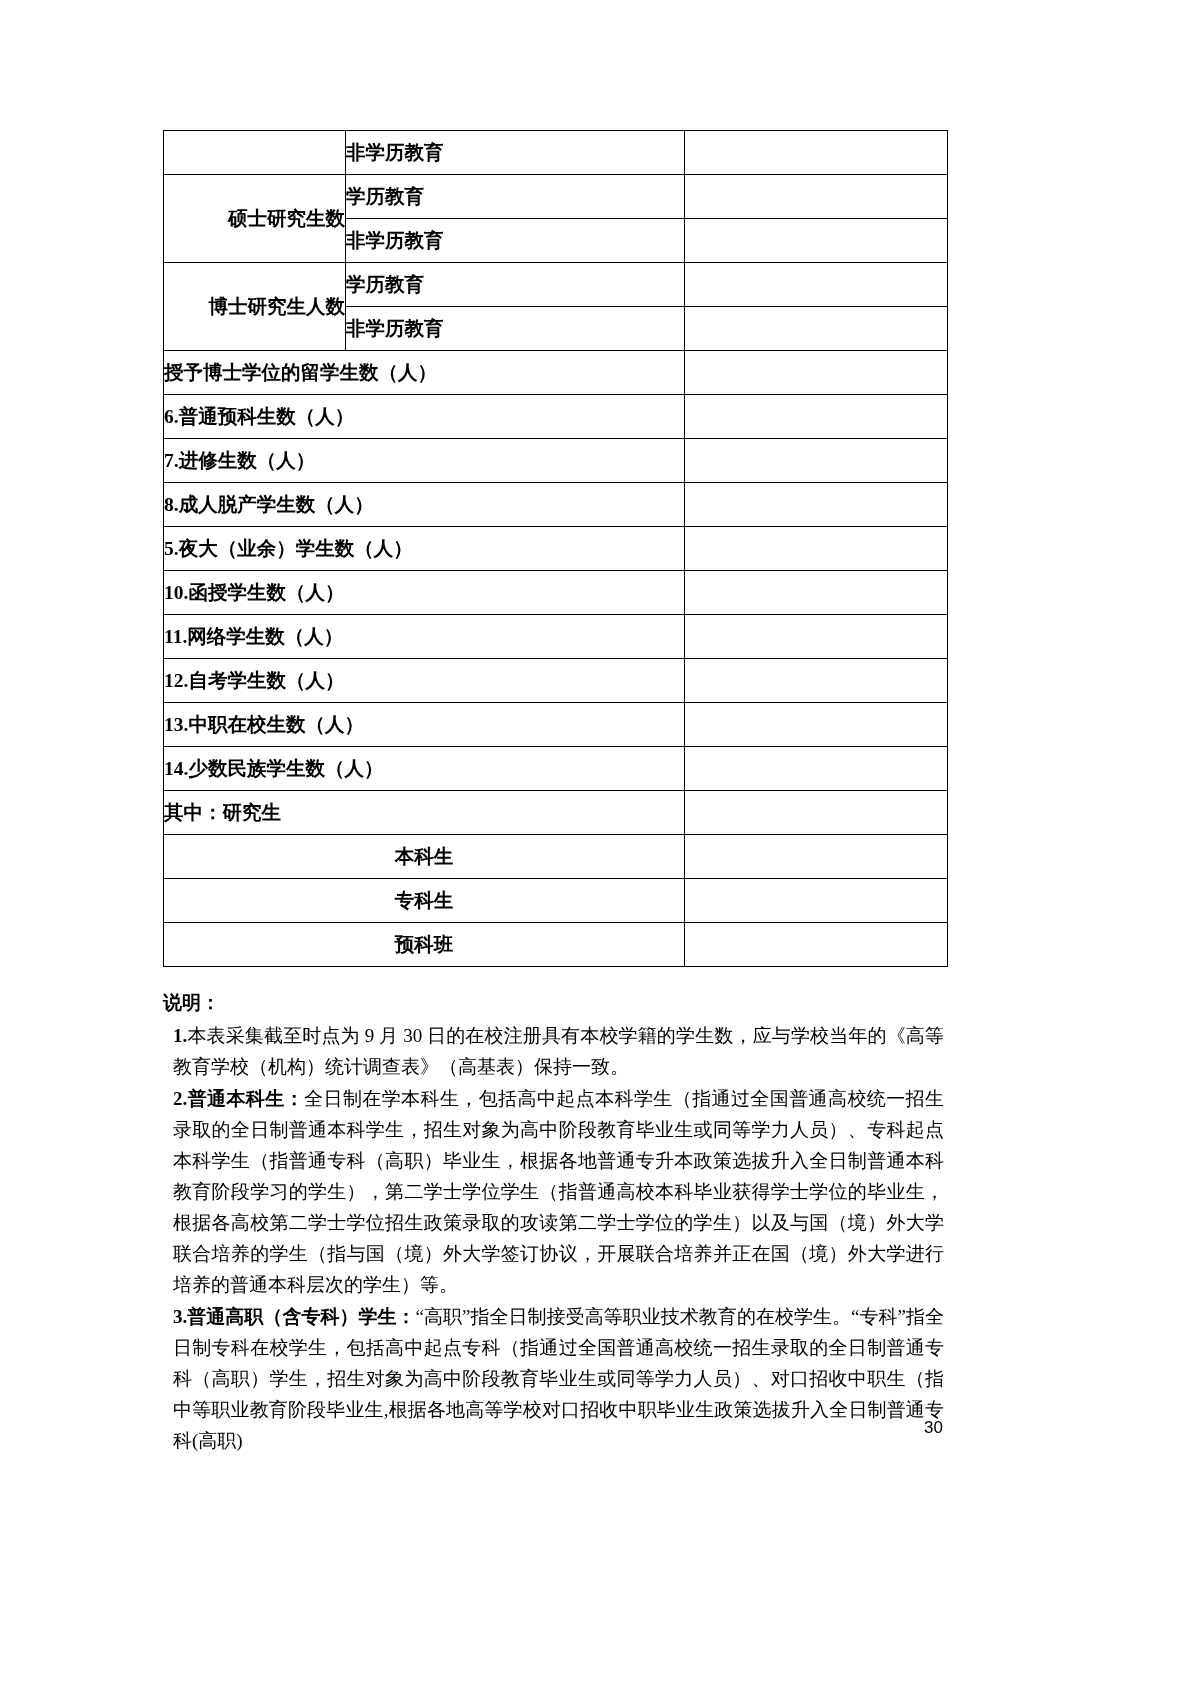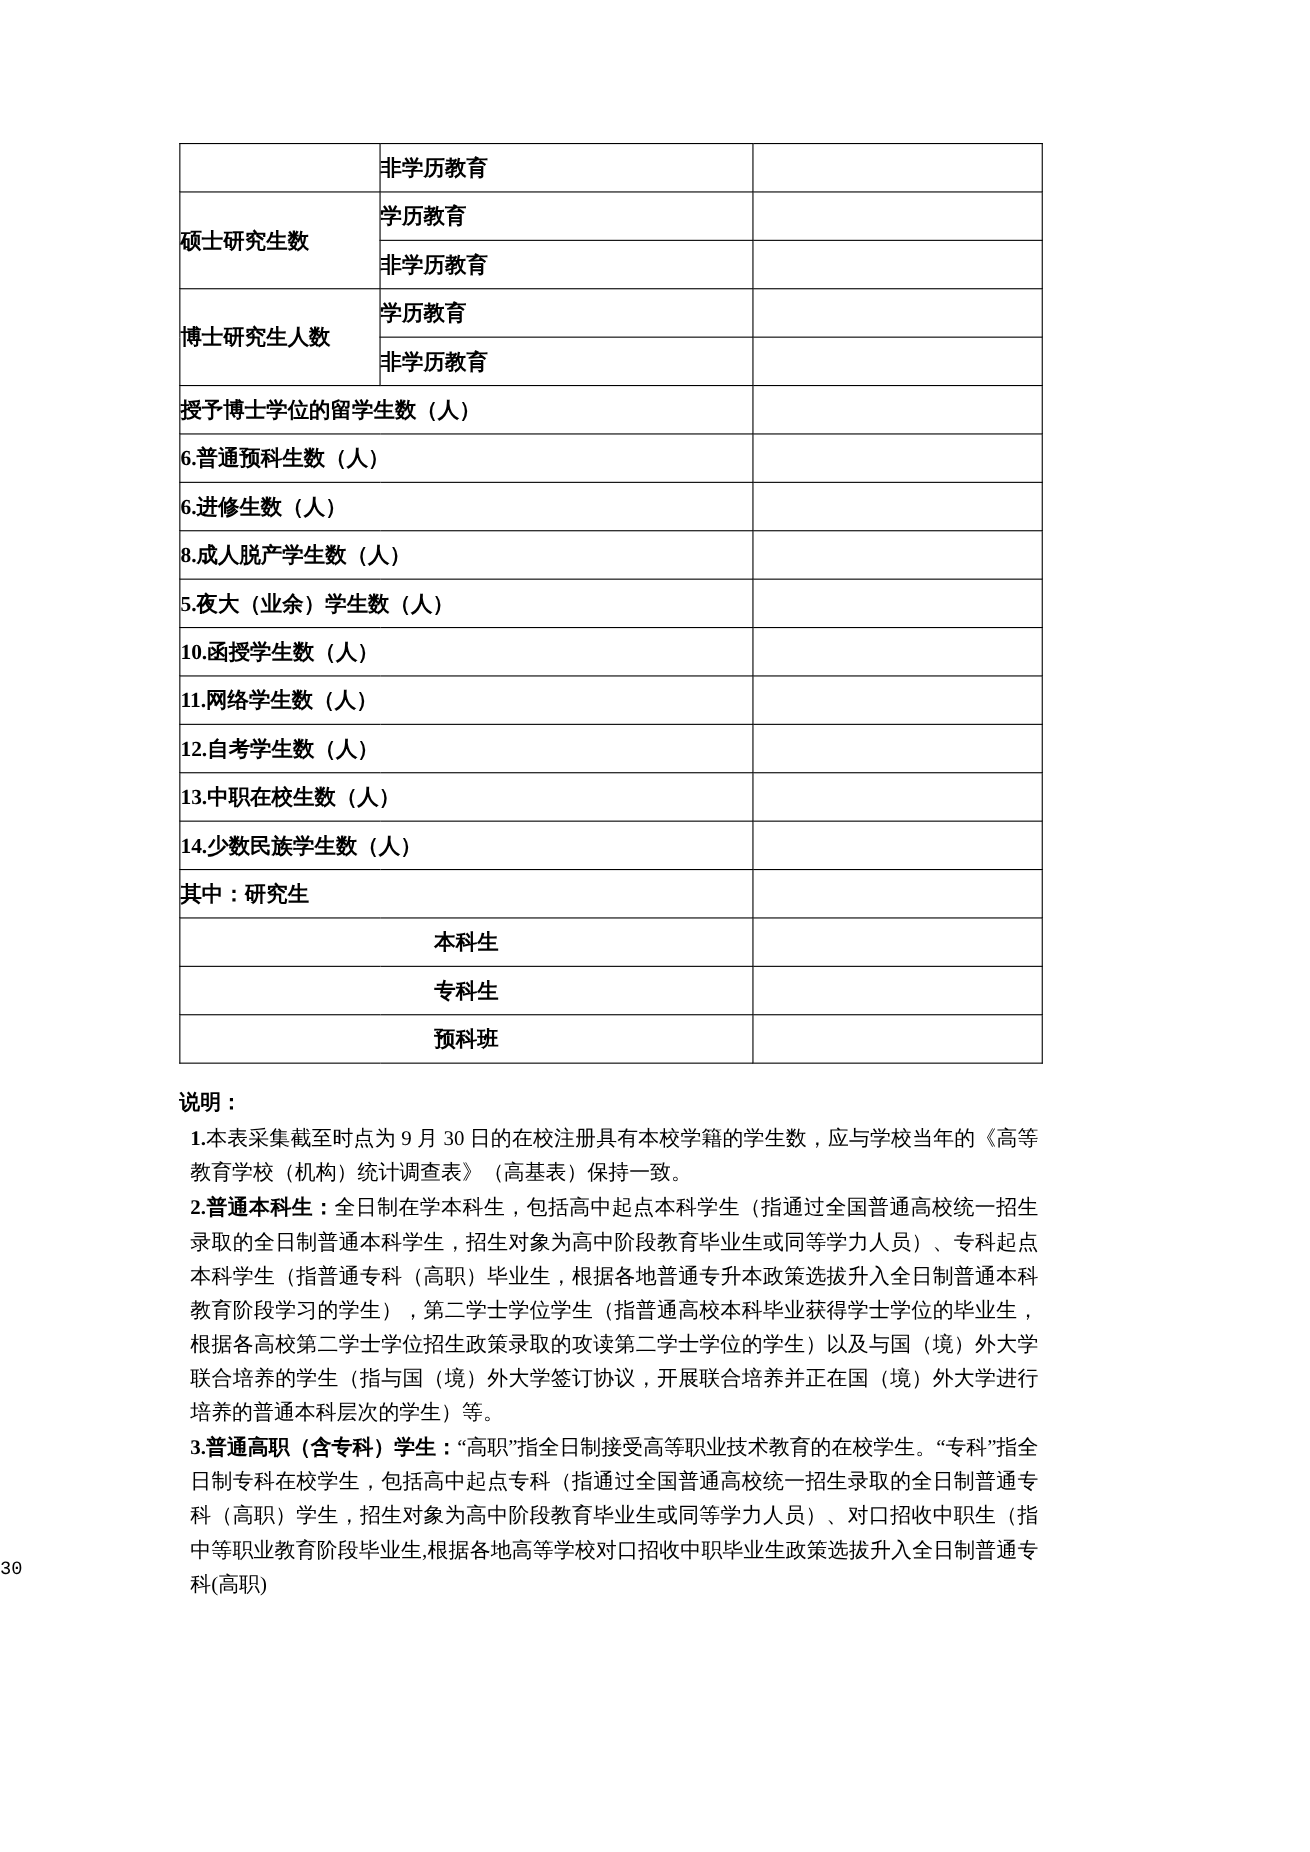--- a/index.html
+++ b/index.html
@@ -37,21 +37,21 @@
   }
   table.form td {
     border: 1.6px solid #000;
     padding: 0;
     height: 43px;
     vertical-align: middle;
     font-size: 19.5px;
     font-weight: bold;
     font-family: Liberation Serif, serif;
   }
-  td.c1 { width: 181px; text-align: left; }
+  td.c1 { width: 181px; text-align: right; }
   td.c2 { width: 338px; padding-left: 8px; text-align: left; }
   td.c3 { width: 262px; }
   td.span2 { padding-left: 8px; text-align: left; }
   td.indent1 { padding-left: 28px; text-align: left; }
   td.indent2 { padding-left: 56px; text-align: center; }
   td.empty { }
 
   
   .notes {
     margin-top: 20px;
@@ -69,23 +69,23 @@
     text-indent: 0;
   }
   .notes .lead {
     font-weight: bold;
   }
   .pagenum {
     position: absolute;
     left: 0;
     top: 1418px;
     width: 943px;
-    text-align: left;
+    text-align: right;
     font-size: 17px;
-    font-family: Liberation Mono, monospace;
+    font-family: Liberation Sans, sans-serif;
   }
 </style>
 </head>
 <body>
 
 <div class="page">
   <div class="content">
 
     <table class="form">
       <tbody>
@@ -114,21 +114,21 @@
         </tr>
         <tr>
           <td class="span2 indent1" colspan="2">授予博士学位的留学生数（人）</td>
           <td class="c3"></td>
         </tr>
         <tr>
           <td class="span2" colspan="2">6.普通预科生数（人）</td>
           <td class="c3"></td>
         </tr>
         <tr>
-          <td class="span2" colspan="2">6.进修生数（人）</td>
+          <td class="span2" colspan="2">7.进修生数（人）</td>
           <td class="c3"></td>
         </tr>
         <tr>
           <td class="span2" colspan="2">8.成人脱产学生数（人）</td>
           <td class="c3"></td>
         </tr>
         <tr>
           <td class="span2" colspan="2">5.夜大（业余）学生数（人）</td>
           <td class="c3"></td>
         </tr>

